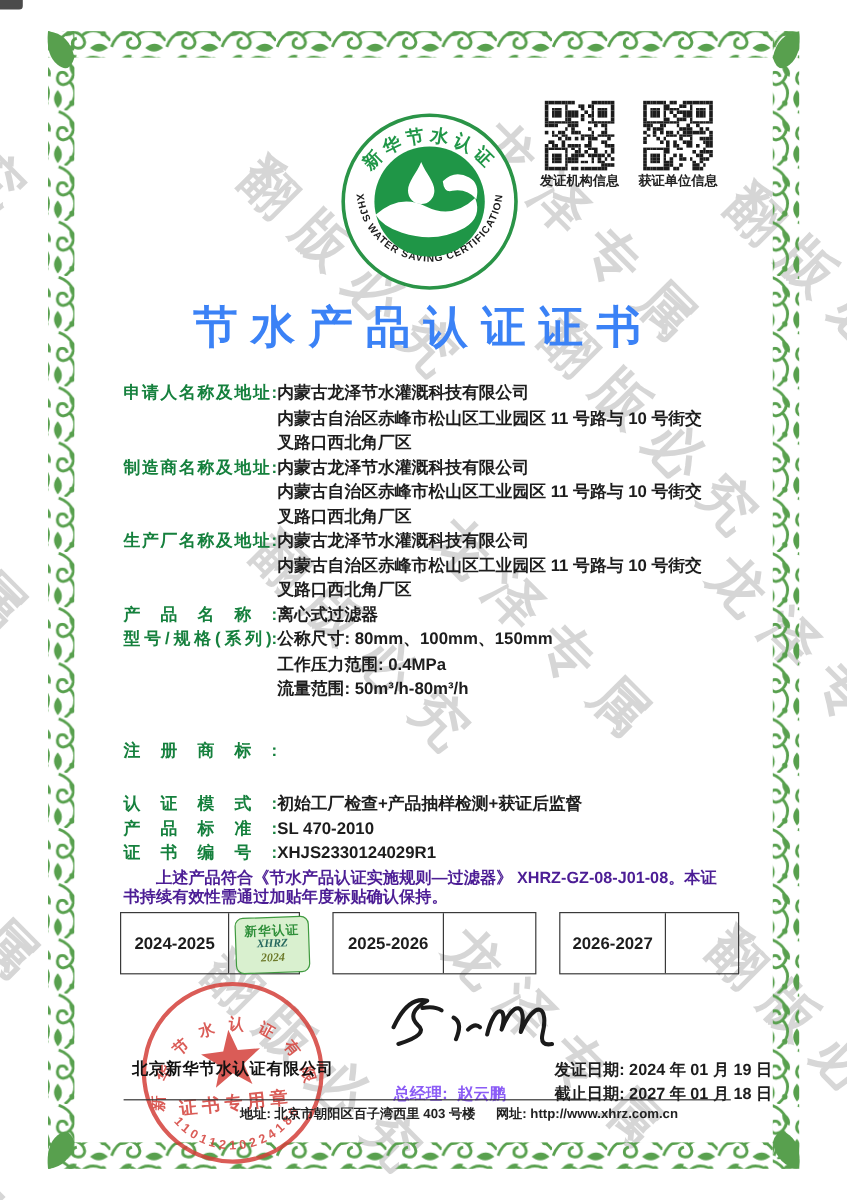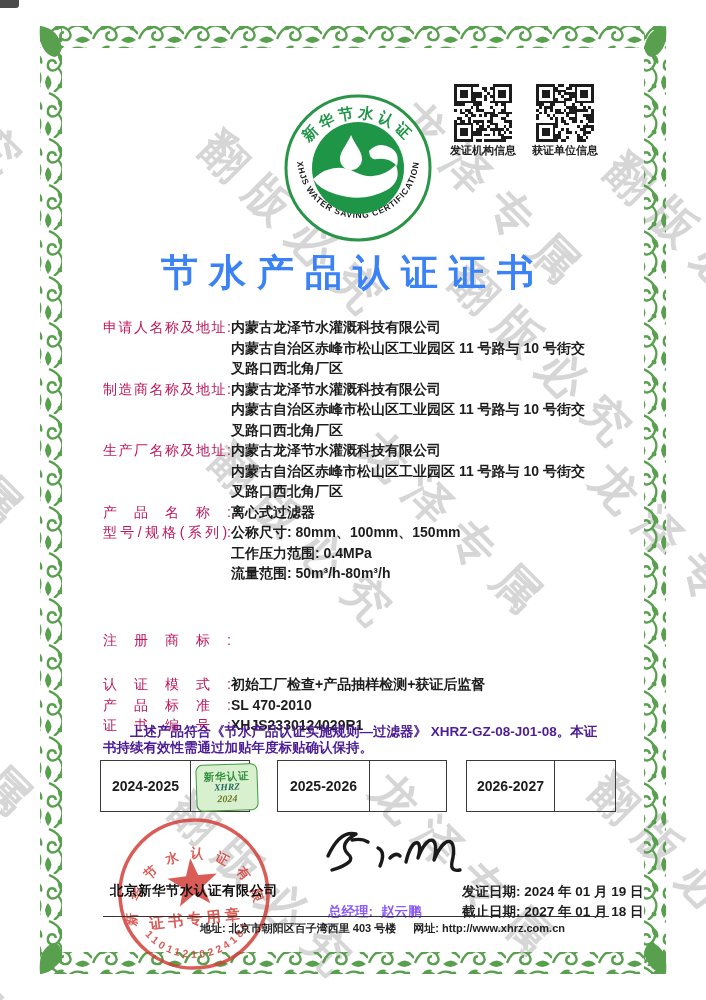--- a/index.html
+++ b/index.html
@@ -28,23 +28,23 @@
   .logo .cn{font-size:15px;font-weight:700;letter-spacing:4px;fill:#1f9647;}
   .logo .en{font-size:8.5px;font-weight:700;letter-spacing:.8px;fill:#1b1b1b;}
   
   .title{
     position:absolute;left:0;top:248px;width:706px;margin:0;text-align:center;
     font-size:37px;font-weight:700;letter-spacing:11px;color:#3b82f6;z-index:2;
   }
   
   .fields{position:absolute;left:103px;top:317px;width:512px;z-index:2;font-size:14px;line-height:20.5px;}
   .frow{display:flex;align-items:flex-start;}
-  .frow.gap-lg{margin-top:46px;}
+  .frow.gap-lg{margin-top:31px;}
   .frow.gap-md{margin-top:24px;}
-  .flabel{flex:0 0 128px;font-weight:400;text-align:justify;text-align-last:justify;color:#be185d;}
+  .flabel{flex:0 0 128px;font-weight:700;text-align:justify;text-align-last:justify;color:#15803d;}
   .fval{flex:1;font-weight:600;color:#1d1d1d;}
   .fline{display:block;}
   
   .statement{
     position:absolute;left:103px;top:724px;width:507px;margin:0;z-index:2;
     font-size:13.5px;line-height:15.8px;font-weight:700;color:#4c1d95;text-indent:2em;
   }
   
   .ybox{position:absolute;top:760px;height:52px;border:1.5px solid #3a3a3a;display:flex;z-index:2;background:transparent;box-sizing:border-box;}
   .ycell-l{display:flex;align-items:center;justify-content:center;font-size:14px;font-weight:600;color:#1d1d1d;border-right:1.5px solid #3a3a3a;box-sizing:border-box;}

